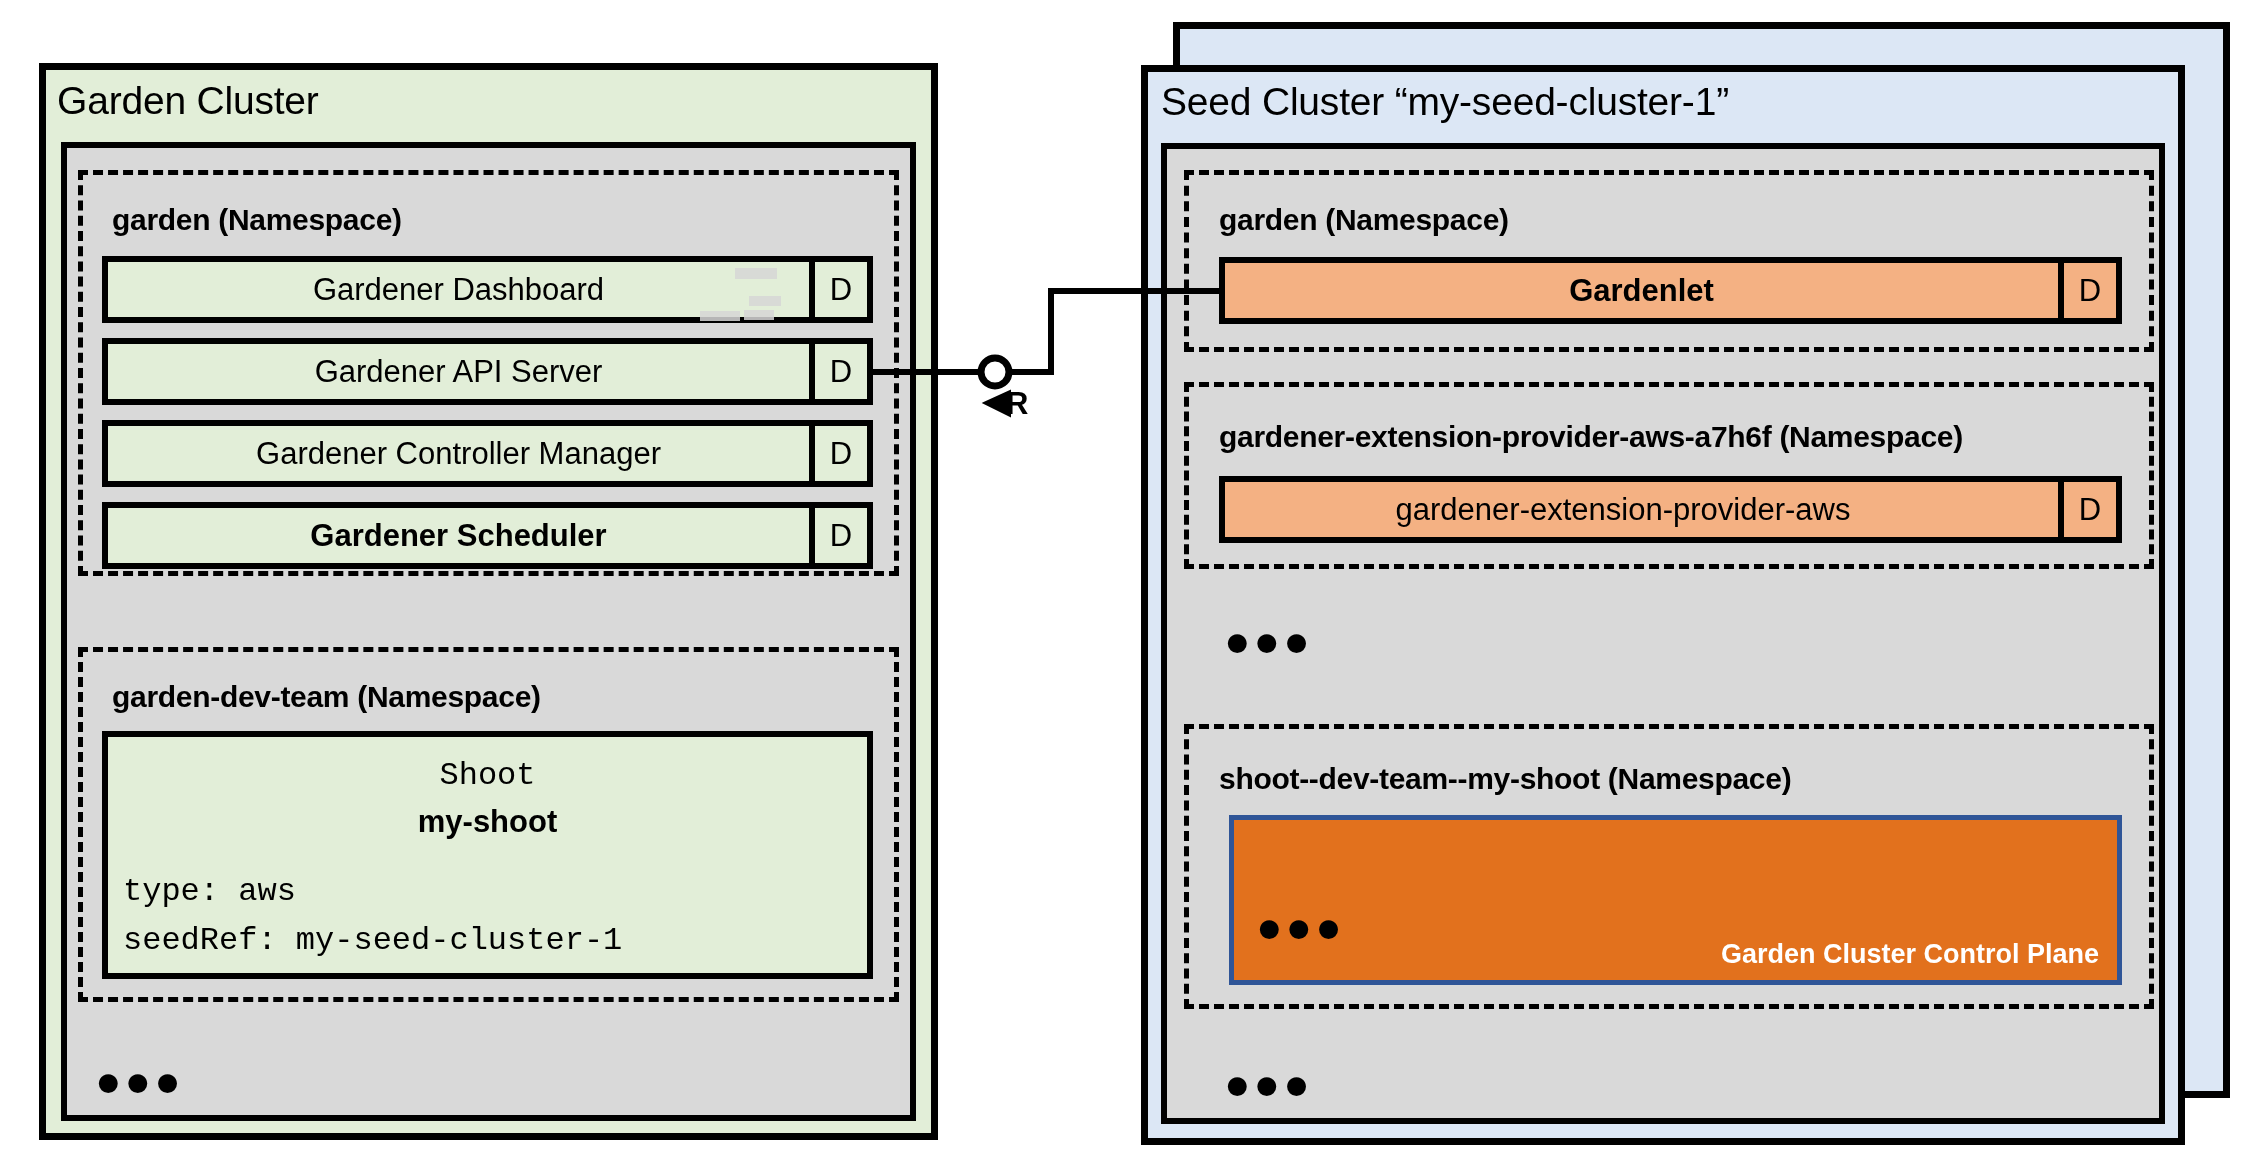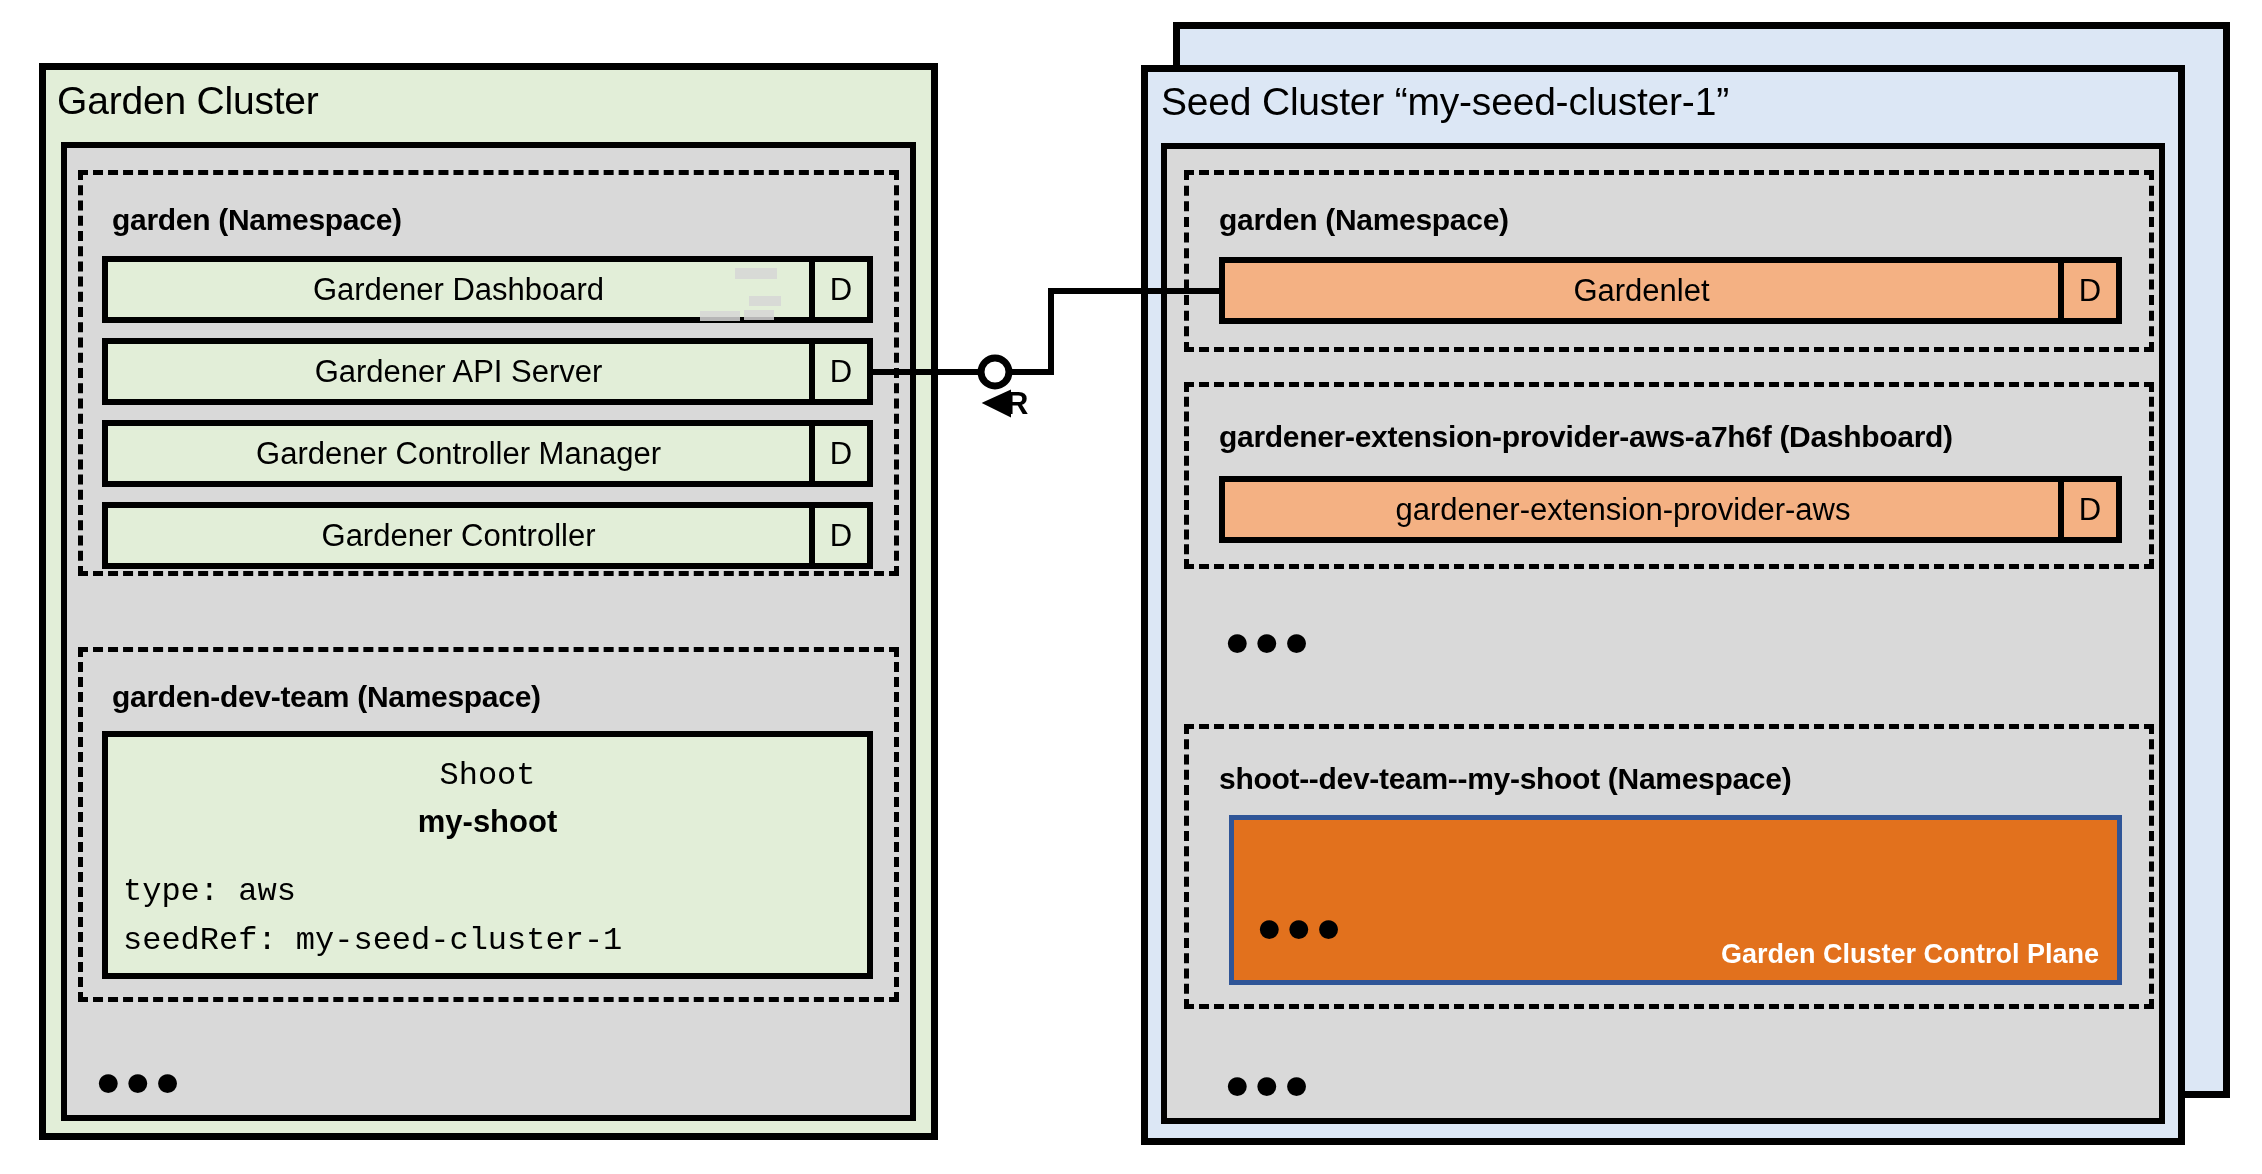--- a/index.html
+++ b/index.html
@@ -76,21 +76,21 @@
   .comp-kind {
     flex: 0 0 auto;
     width: 52px;
     border-left: 6px solid #000000;
     display: flex;
     align-items: center;
     justify-content: center;
     font-size: 31px;
     color: #000000;
   }
-  .comp.bold .comp-main { font-weight: normal; }
+  .comp.bold .comp-main { font-weight: bold; }
 
   
   .shoot-card {
     position: absolute;
     box-sizing: border-box;
     border: 6px solid #000000;
     background: #e2eed8;
   }
   .shoot-kind {
     position: absolute;
@@ -198,21 +198,21 @@
     <div class="comp-main">Gardener API Server</div>
     <div class="comp-kind">D</div>
   </div>
 
   <div class="comp fill-green" style="left:102px; top:420px; width:771px; height:67px;">
     <div class="comp-main">Gardener Controller Manager</div>
     <div class="comp-kind">D</div>
   </div>
 
   <div class="comp fill-green bold" style="left:102px; top:502px; width:771px; height:67px;">
-    <div class="comp-main">Gardener Controller</div>
+    <div class="comp-main">Gardener Scheduler</div>
     <div class="comp-kind">D</div>
   </div>
 
   <div class="box dashed-box" style="left:78px; top:647px; width:821px; height:355px;"></div>
 
   <div class="ns-label" style="left:112px; top:680px;">garden-dev-team (Namespace)</div>
 
   <div class="shoot-card" style="left:102px; top:731px; width:771px; height:248px;">
     <div class="shoot-kind" style="top:20px;">Shoot</div>
     <div class="shoot-name" style="top:67px;">my-shoot</div>
@@ -232,21 +232,21 @@
 
   <div class="ns-label" style="left:1219px; top:203px;">garden (Namespace)</div>
 
   <div class="comp fill-orange bold" style="left:1219px; top:257px; width:903px; height:67px;">
     <div class="comp-main">Gardenlet</div>
     <div class="comp-kind">D</div>
   </div>
 
   <div class="box dashed-box" style="left:1184px; top:382px; width:970px; height:187px;"></div>
 
-  <div class="ns-label" style="left:1219px; top:420px;">gardener-extension-provider-aws-a7h6f (Dashboard)</div>
+  <div class="ns-label" style="left:1219px; top:420px;">gardener-extension-provider-aws-a7h6f (Namespace)</div>
 
   <div class="comp fill-orange" style="left:1219px; top:476px; width:903px; height:67px;gap:37px;">
     <div class="comp-main">gardener-extension-provider-aws</div>
     <div class="comp-kind">D</div>
   </div>
 
   <div class="dots" style="left:1224px; top:630px;">●●●</div>
 
   <div class="box dashed-box" style="left:1184px; top:724px; width:970px; height:285px;"></div>
 

